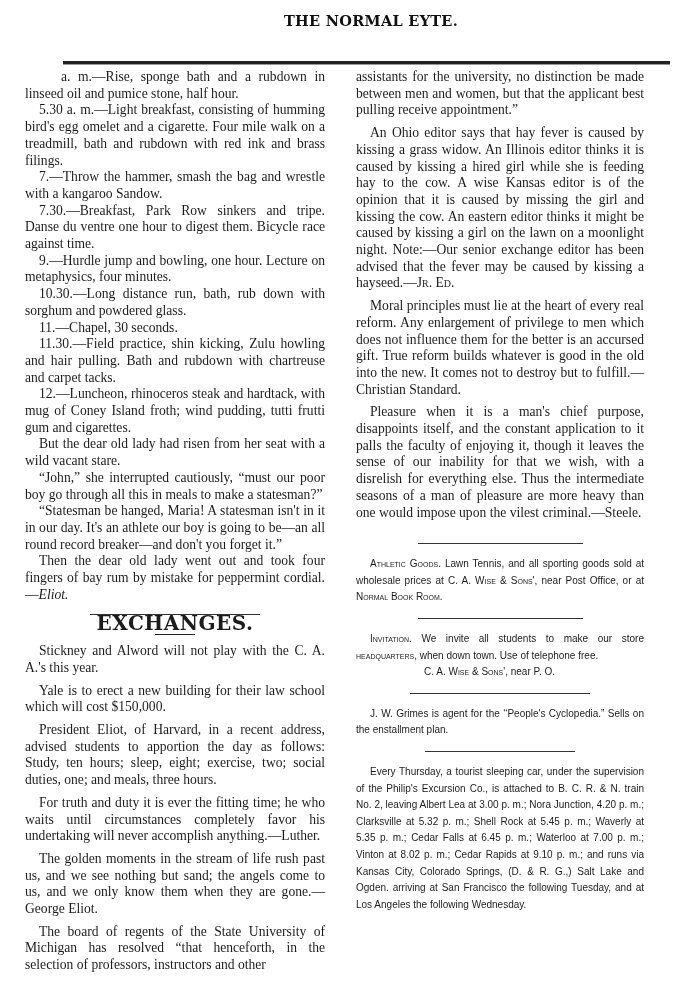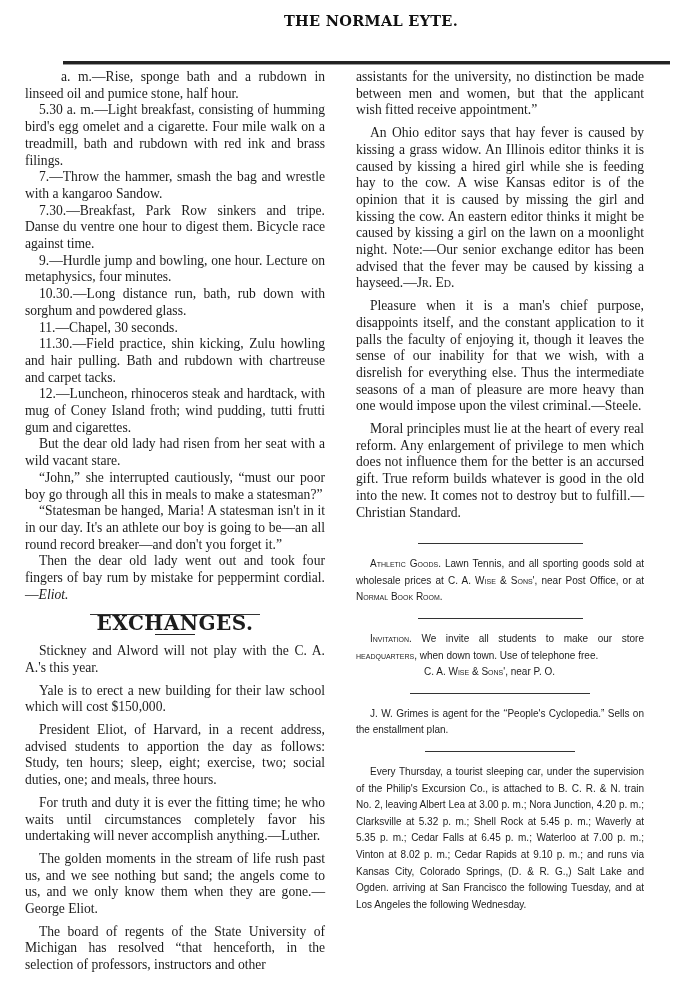--- a/index.html
+++ b/index.html
@@ -58,24 +58,24 @@
     <p>Stickney and Alword will not play with the C. A. A.'s this year.</p>
     <p class="gap">Yale is to erect a new building for their law school which will cost $150,000.</p>
     <p class="gap">President Eliot, of Harvard, in a recent address, advised students to apportion the day as follows: Study, ten hours; sleep, eight; exercise, two; social duties, one; and meals, three hours.</p>
     <p class="gap">For truth and duty it is ever the fitting time; he who waits until circumstances completely favor his undertaking will never accomplish anything.—Luther.</p>
     <p class="gap">The golden moments in the stream of life rush past us, and we see nothing but sand; the angels come to us, and we only know them when they are gone.—George Eliot.</p>
     <p class="gap">The board of regents of the State University of Michigan has resolved “that henceforth, in the selection of professors, instructors and other</p>
   </div>
 </div>
 
 <div class="col col-right">
-  <p class="noind">assistants for the university, no distinction be made between men and women, but that the applicant wish fitted receive appointment.”</p>
+  <p class="noind">assistants for the university, no distinction be made between men and women, but that the applicant best pulling receive appointment.”</p>
   <p class="gap"><span>An Ohio editor says that hay fever is caused by kissing a grass widow. An Illinois editor thinks it is caused by kissing a hired girl while she is feeding hay to the cow. A wise Kansas editor is of the opinion that it is caused by missing the girl and kissing the cow. An eastern editor thinks it might be caused by kissing a girl on the lawn on a moonlight night. Note:—Our senior exchange editor has been advised that the fever may be caused by kissing a hayseed.—</span><span class="sc">Jr. Ed.</span></p>
+  <p class="gap">Moral principles must lie at the heart of every real reform. Any enlargement of privilege to men which does not influence them for the better is an accursed gift. True reform builds whatever is good in the old into the new. It comes not to destroy but to fulfill.—Christian Standard.</p>
   <p class="gap">Pleasure when it is a man's chief purpose, disappoints itself, and the constant application to it palls the faculty of enjoying it, though it leaves the sense of our inability for that we wish, with a disrelish for everything else. Thus the intermediate seasons of a man of pleasure are more heavy than one would impose upon the vilest criminal.—Steele.</p>
-  <p class="gap">Moral principles must lie at the heart of every real reform. Any enlargement of privilege to men which does not influence them for the better is an accursed gift. True reform builds whatever is good in the old into the new. It comes not to destroy but to fulfill.—Christian Standard.</p>
 
   <div class="rule" style="width:165px;margin-top:22px;margin-bottom:12px;"></div>
   <p class="railway"><span class="sc">Athletic Goods.</span><span> Lawn Tennis, and all sporting goods sold at wholesale prices at C. A. </span><span class="sc">Wise</span><span> &amp; </span><span class="sc">Sons'</span><span>, near Post Office, or at </span><span class="sc">Normal Book Room</span><span>.</span></p>
 
   <div class="rule" style="width:165px;margin-top:12px;margin-bottom:12px;"></div>
   <div class="railway">
     <p><span class="sc">Invitation.</span><span> We invite all students to make our store </span><span class="sc">headquarters</span><span>, when down town. Use of telephone free.</span></p>
     <p class="noind" style="padding-left:68px;"><span>C. A. </span><span class="sc">Wise</span><span> &amp; </span><span class="sc">Sons'</span><span>, near P. O.</span></p>
   </div>
 

